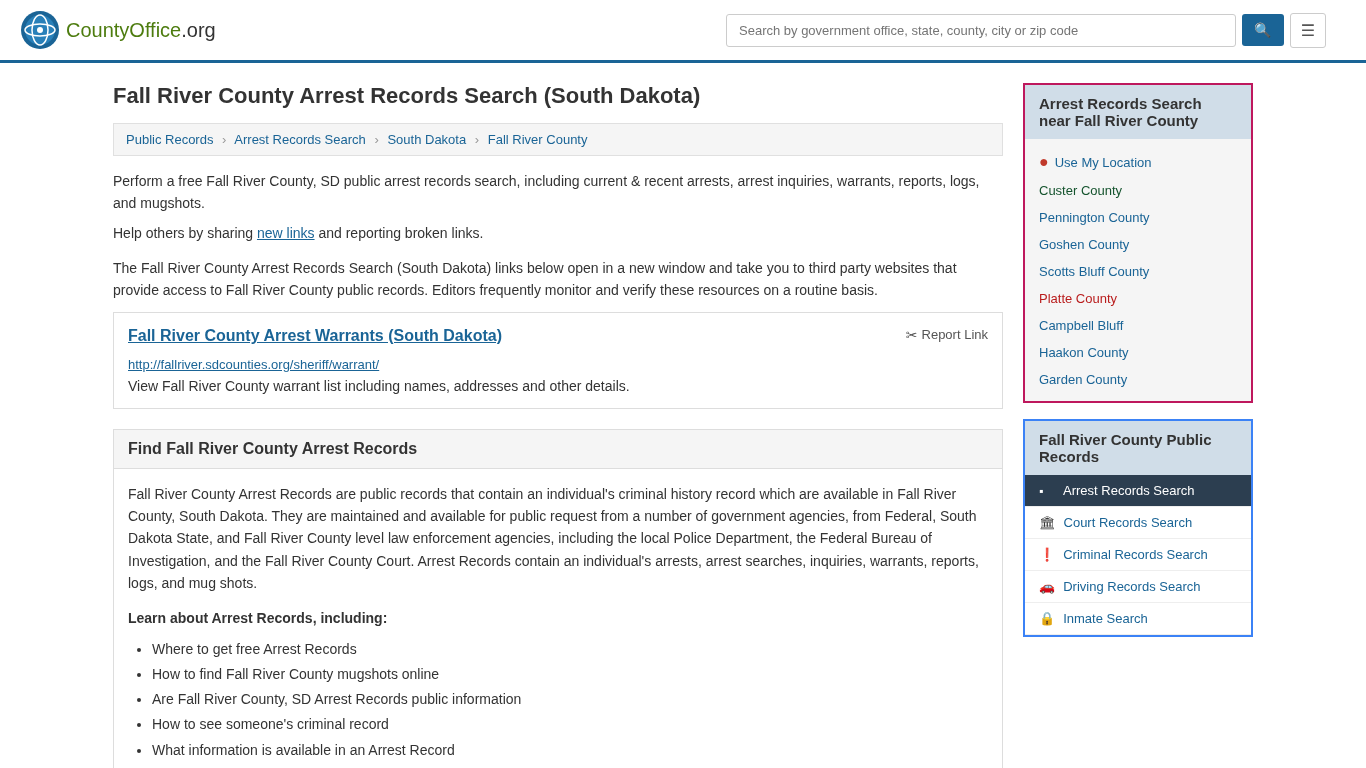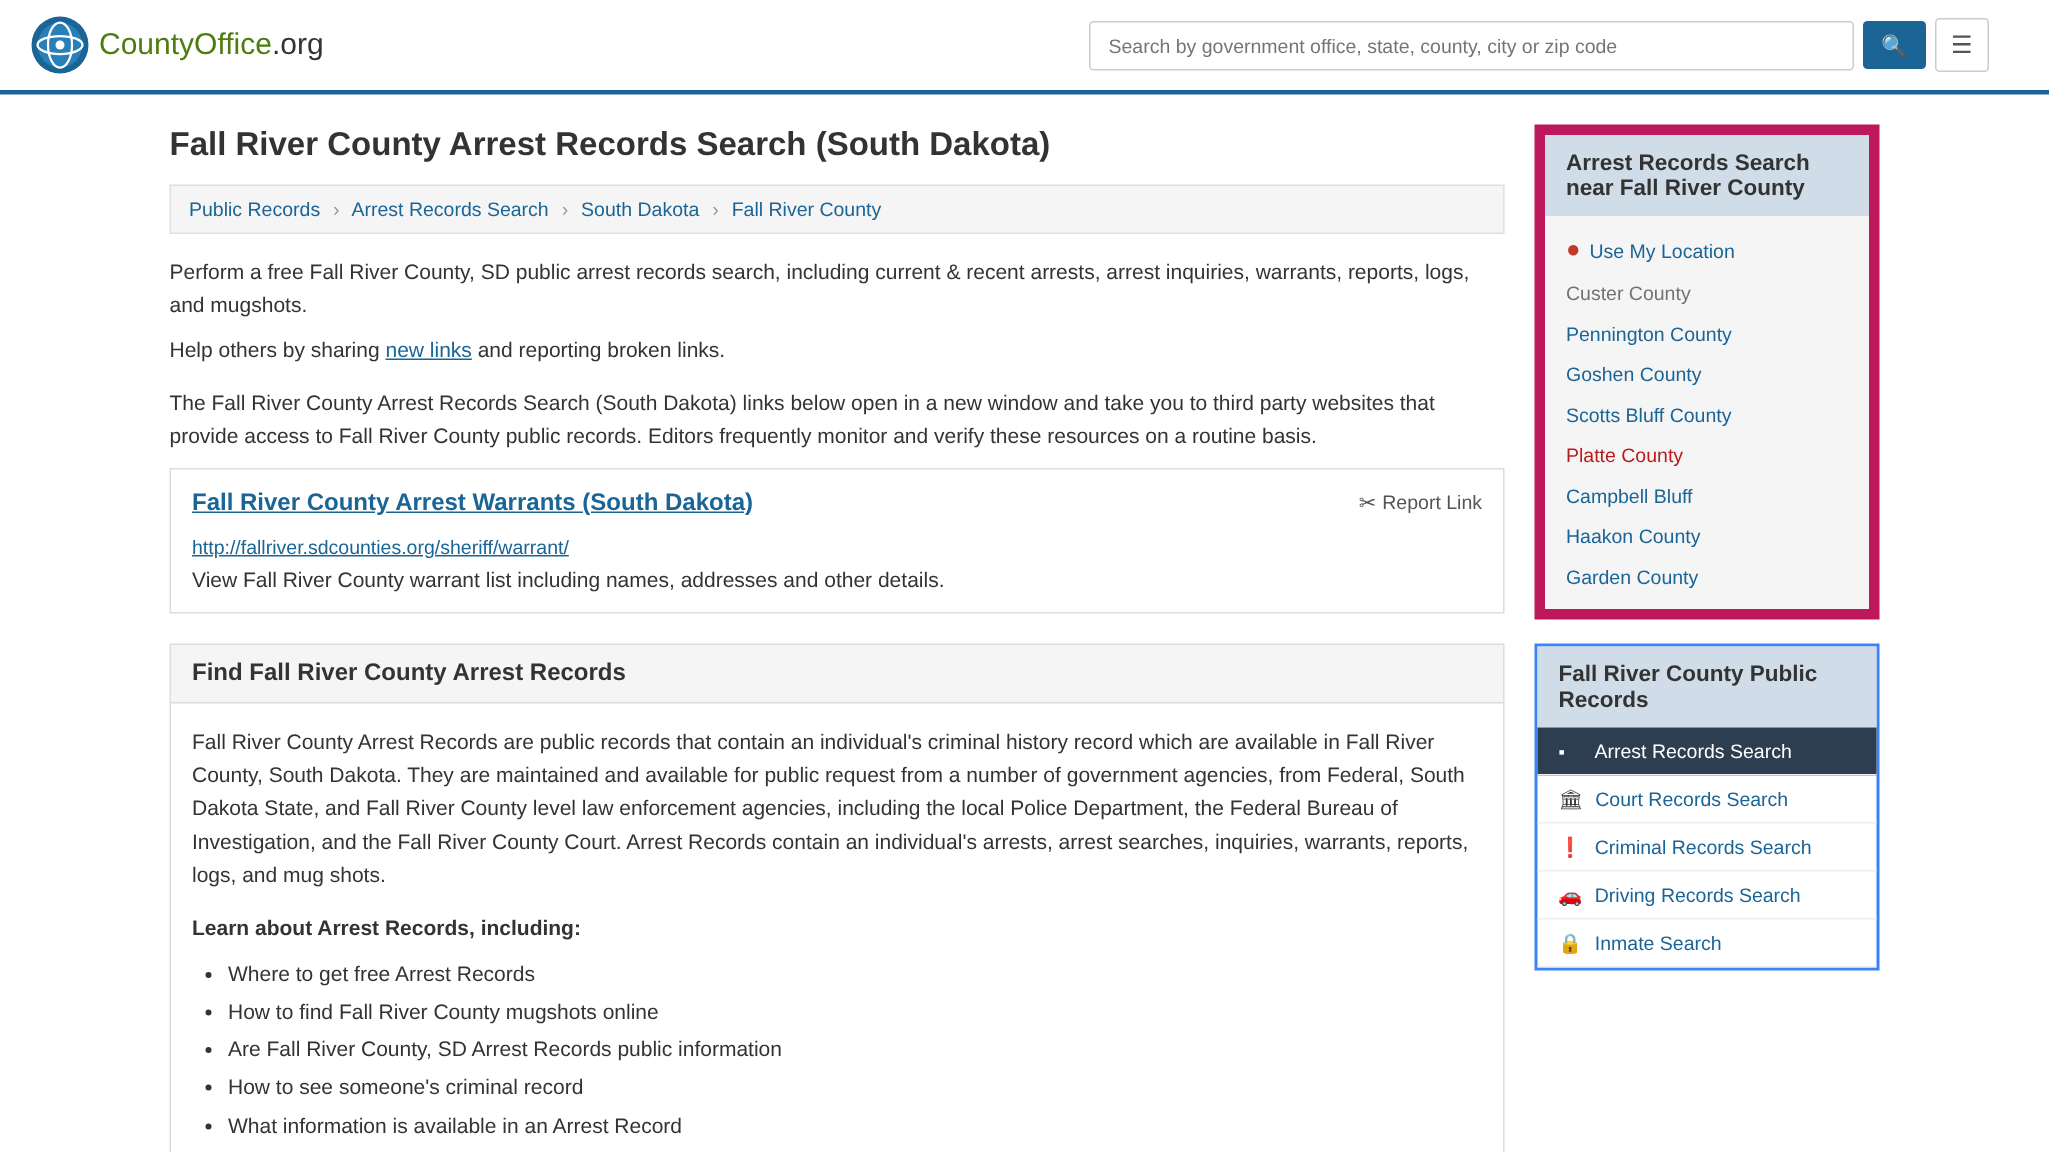--- a/index.html
+++ b/index.html
@@ -320,29 +320,29 @@
             <li>How to see someone's criminal record</li>
             <li>What information is available in an Arrest Record</li>
           </ul>
       </div>
     </div>
 
   </div>
 
   <div id="sidebar">
 
-    <div id="sidebar-nearby" style="background:#f5f5f5;border:7px solid #be185d;margin-bottom:16px;">
+    <div id="sidebar-nearby" style="background:#f5f5f5;border:2px solid #be185d;margin-bottom:16px;">
       <div id="nearby-header" style="background:#d0dde8;padding:10px 14px;font-size:15px;font-weight:bold;color:#333;">Arrest Records Search near Fall River County</div>
       <div id="nearby-list" style="padding:8px 0;">
         <div class="nearby-item" style="display:flex;align-items:center;gap:6px;padding:6px 14px;font-size:13px;">
           <span style="color:#c0392b;font-size:16px;">●</span>
           <a href="#" style="color:#1a6496;text-decoration:none;">Use My Location</a>
         </div>
       <div class="nearby-item" style="display: flex; align-items: center; gap: 6px; padding: 6px 14px; font-size: 13px;">
-            <a href="#" style="color:#737373;text-decoration:none;">Custer County</a>
+            <a href="#" style="color:#14532d;text-decoration:none;">Custer County</a>
           </div>
           <div class="nearby-item" style="display: flex; align-items: center; gap: 6px; padding: 6px 14px; font-size: 13px;">
             <a href="#" style="color:#1a6496;text-decoration:none;">Pennington County</a>
           </div>
           <div class="nearby-item" style="display: flex; align-items: center; gap: 6px; padding: 6px 14px; font-size: 13px;">
             <a href="#" style="color:#1a6496;text-decoration:none;">Goshen County</a>
           </div>
           <div class="nearby-item" style="display: flex; align-items: center; gap: 6px; padding: 6px 14px; font-size: 13px;">
             <a href="#" style="color:#1a6496;text-decoration:none;">Scotts Bluff County</a>
           </div>

